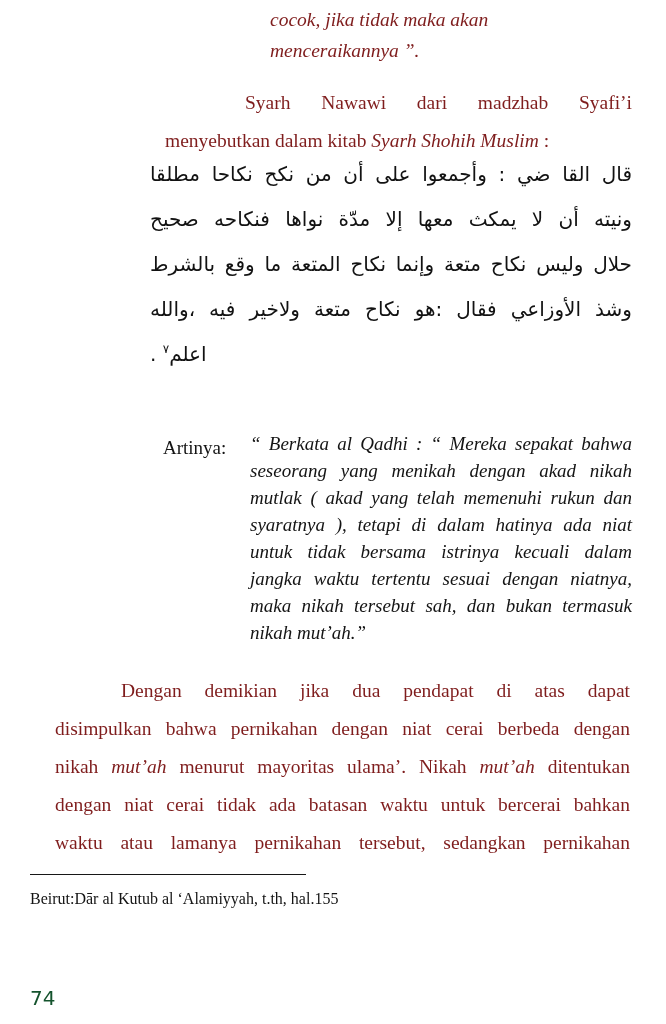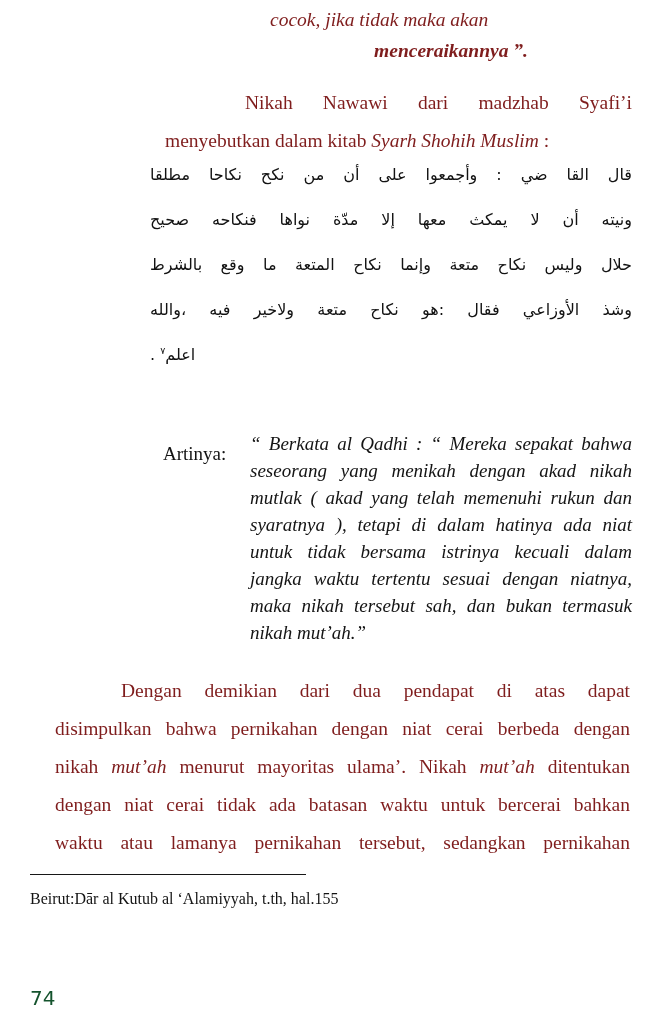--- a/index.html
+++ b/index.html
@@ -33,22 +33,21 @@
   
   #quote-top {
     left: 270px;
     top: 4px;
     width: 362px;
     font-style: italic;
     font-size: 19.5px;
     line-height: 31px;
   }
   #quote-top .last-line {
-    text-align: center;
-    font-weight: bold;
+    text-align: left;
   }
 
   
   #intro-par {
     left: 55px;
     top: 84px;
     width: 577px;
     font-size: 19.5px;
     line-height: 38px;
     text-indent: 0;
@@ -68,21 +67,21 @@
 
   
   #arabic-block {
     position: absolute;
     left: 150px;
     top: 152px;
     width: 482px;
     direction: rtl;
     text-align: justify;
     font-family: "DejaVu Sans", "Liberation Sans", sans-serif;
-    font-size: 16px;
+    font-size: 20px;
     line-height: 45px;
     color: #121212;
   }
   #arabic-block .aline {
     display: block;
     text-align: justify;
     text-align-last: justify;
     white-space: nowrap;
   }
   #arabic-block .aline.ragged {
@@ -98,21 +97,21 @@
   
   #artinya-wrap {
     position: absolute;
     left: 163px;
     top: 430px;
     width: 469px;
   }
   #artinya-label {
     position: absolute;
     left: 0;
-    top: 10px;
+    top: 4px;
     font-size: 19px;
     line-height: 27px;
     white-space: nowrap;
   }
   #artinya-quote {
     margin-left: 87px;
     width: 382px;
     font-style: italic;
     font-size: 19px;
     line-height: 27px;
@@ -186,39 +185,39 @@
 <body>
 
 <div class="page">
 
   <div class="tblock" id="quote-top">
     <div>cocok,   jika   tidak   maka   akan</div>
     <div class="last-line">menceraikannya ”.</div>
   </div>
 
   <div class="tblock" id="intro-par">
-    <span class="ln1">Nikah   Nawawi   dari   madzhab   Syafi’i</span>
+    <span class="ln1">Syarh   Nawawi   dari   madzhab   Syafi’i</span>
     <span class="ln2"><span>menyebutkan dalam kitab </span><span class="ital">Syarh Shohih Muslim</span><span> :</span></span>
   </div>
 
   <div id="arabic-block">
     <span class="aline">قال القا ضي : وأجمعوا على أن من نكح نكاحا مطلقا</span>
     <span class="aline">ونيته أن لا يمكث معها إلا مدّة نواها فنكاحه صحيح</span>
     <span class="aline">حلال وليس نكاح متعة وإنما نكاح المتعة ما وقع بالشرط</span>
     <span class="aline">وشذ الأوزاعي فقال :هو نكاح متعة ولاخير فيه ،والله</span>
     <span class="aline ragged"><span>اعلم</span><sup>٧</sup><span> .</span></span>
   </div>
 
   <div id="artinya-wrap">
     <div id="artinya-label">Artinya:</div>
     <div id="artinya-quote">“ Berkata al Qadhi : “ Mereka sepakat bahwa seseorang yang menikah dengan akad nikah mutlak ( akad yang telah memenuhi rukun dan syaratnya ), tetapi di dalam hatinya ada niat untuk tidak bersama istrinya kecuali dalam jangka waktu tertentu sesuai dengan niatnya, maka nikah tersebut sah, dan bukan termasuk nikah mut’ah.”</div>
   </div>
 
   <div class="tblock" id="body-par">
-    <span class="ln first">Dengan  demikian  dari  dua  pendapat  di  atas    dapat</span>
+    <span class="ln first">Dengan  demikian  jika  dua  pendapat  di  atas    dapat</span>
     <span class="ln">disimpulkan bahwa pernikahan dengan niat cerai berbeda dengan</span>
     <span class="ln"><span>nikah </span><span class="ital">mut’ah</span><span> menurut mayoritas ulama’. Nikah </span><span class="ital">mut’ah</span><span> ditentukan</span></span>
     <span class="ln">dengan  niat  cerai  tidak  ada  batasan  waktu  untuk  bercerai  bahkan</span>
     <span class="ln">waktu  atau  lamanya  pernikahan  tersebut,  sedangkan  pernikahan</span>
   </div>
 
   <div id="footnote-rule"></div>
 
   <div id="footnote">
     <span class="fn-l2">Beirut:Dār al Kutub al ‘Alamiyyah, t.th, hal.155</span>

